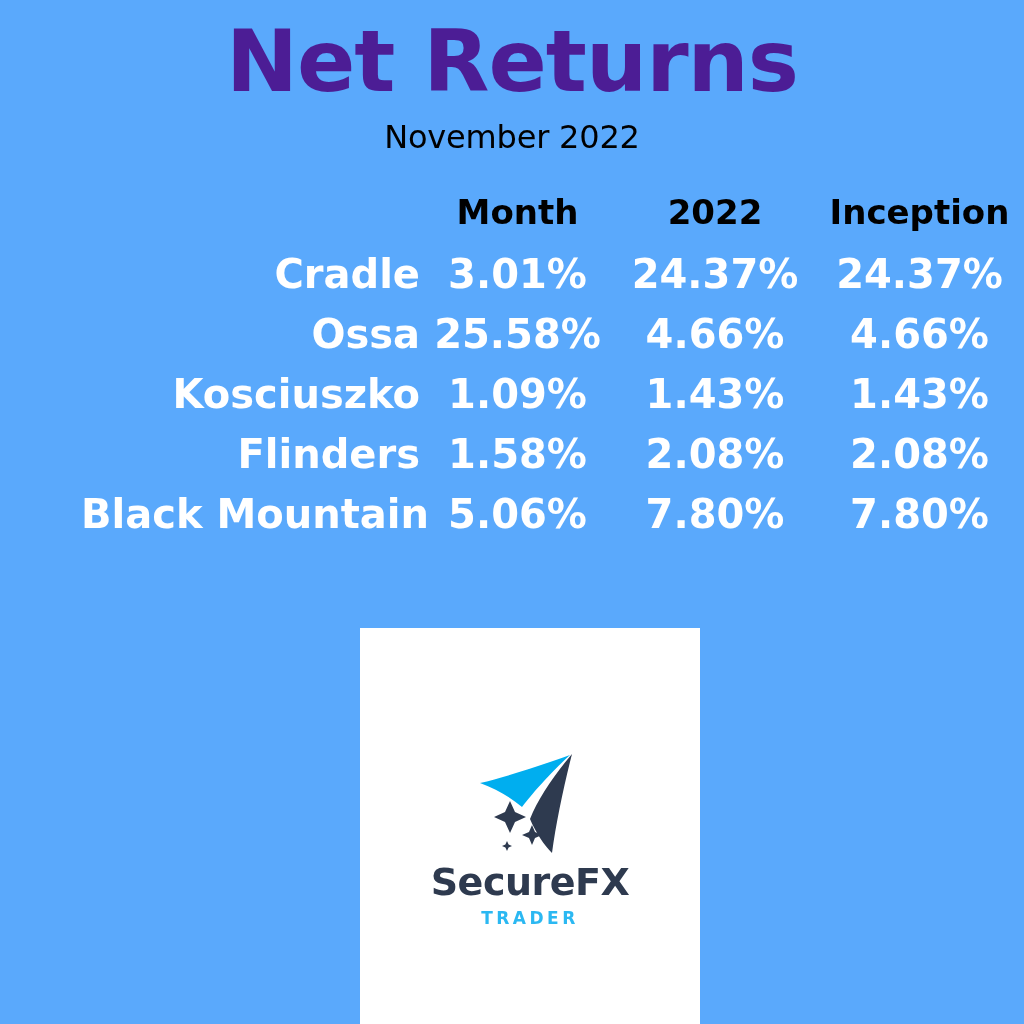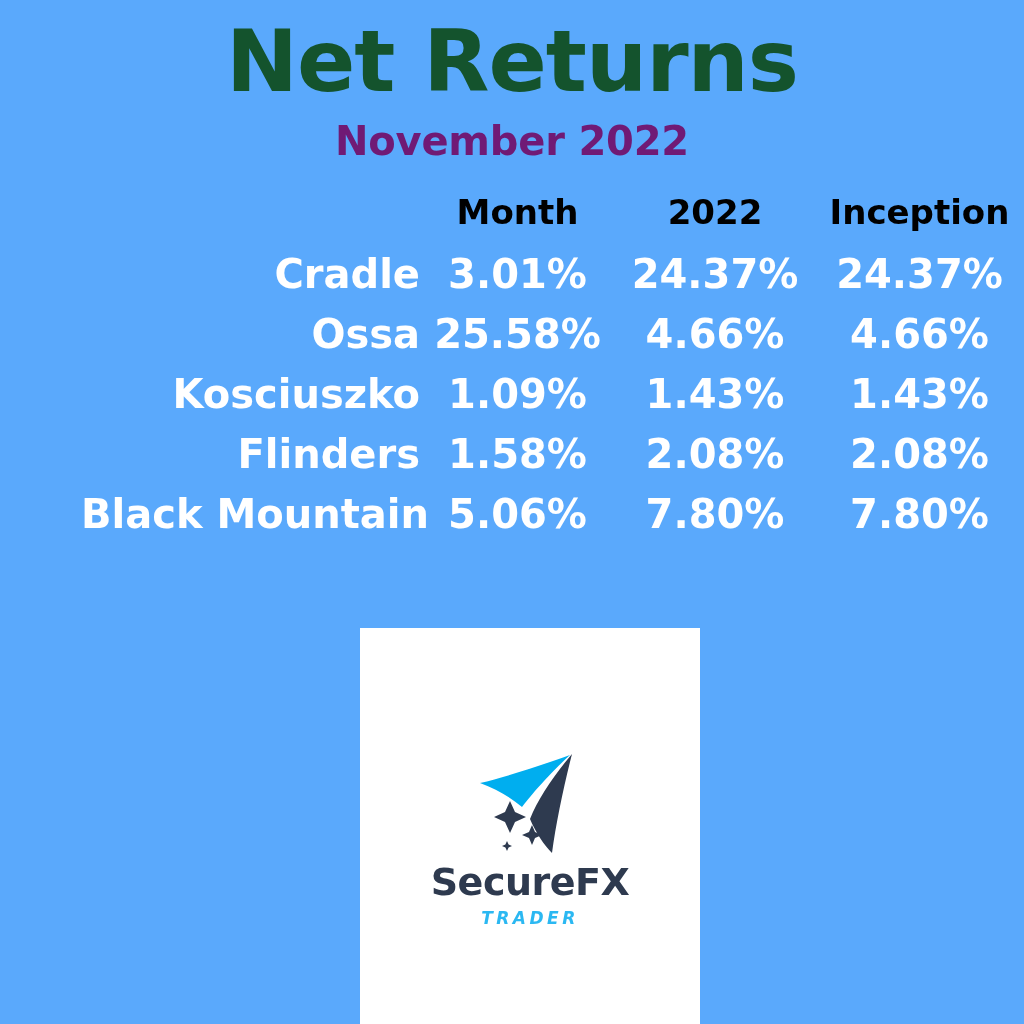--- a/index.html
+++ b/index.html
@@ -18,30 +18,30 @@
 
   
   .header {
     width: 100%;
     text-align: center;
     padding-top: 6px;
   }
   .title {
     font-size: 86px;
     font-weight: bold;
-    color: #14532d;
+    color: #4c1d95;
     letter-spacing: -1px;
     line-height: 1.05;
     margin: 0;
     padding-top: 10px;
   }
   .subtitle {
-    font-size: 40px;
-    font-weight: bold;
-    color: #701a75;
+    font-size: 32px;
+    font-weight: normal;
+    color: #000000;
     margin: 0;
     padding-top: 12px;
     letter-spacing: -0.2px;
   }
 
   
   .table-wrap {
     position: absolute;
     top: 188px;
     left: 0;
@@ -115,21 +115,20 @@
     line-height: 1;
     margin-top: 4px;
   }
   .logo-sub {
     font-size: 17px;
     font-weight: bold;
     color: #2bb8f2;
     letter-spacing: 3.5px;
     line-height: 1;
     margin-top: 9px;
-    font-style: italic;
   }
 </style>
 </head>
 <body>
 
 <div class="header">
   <h1 class="title">Net Returns</h1>
   <h2 class="subtitle">November 2022</h2>
 </div>
 

